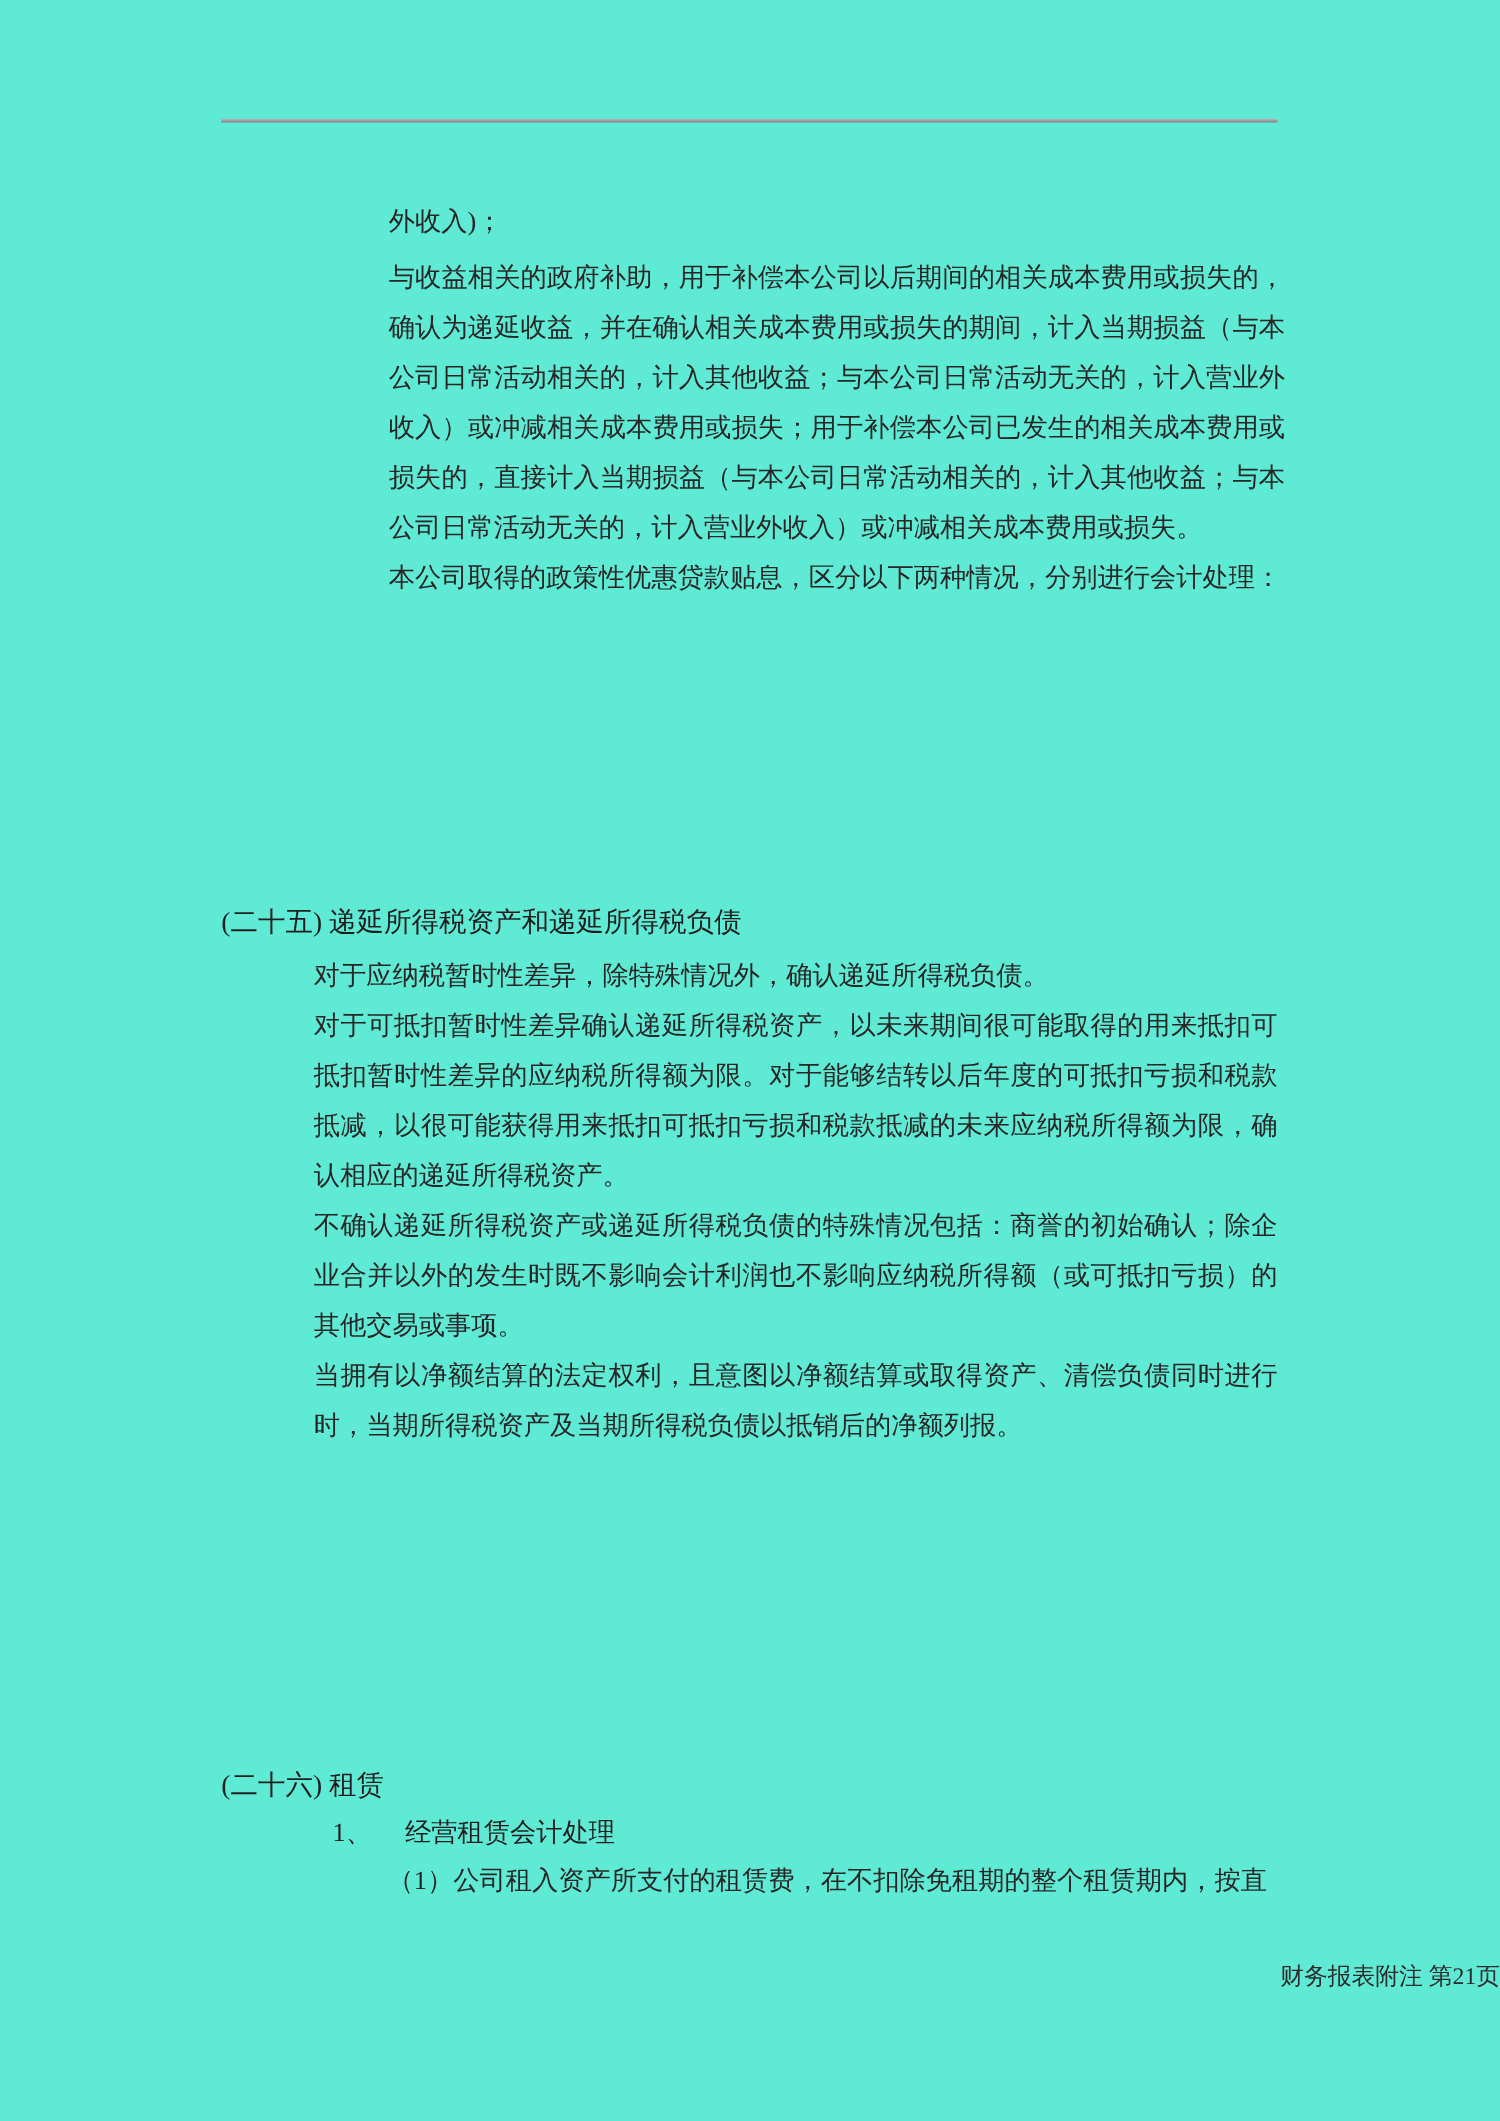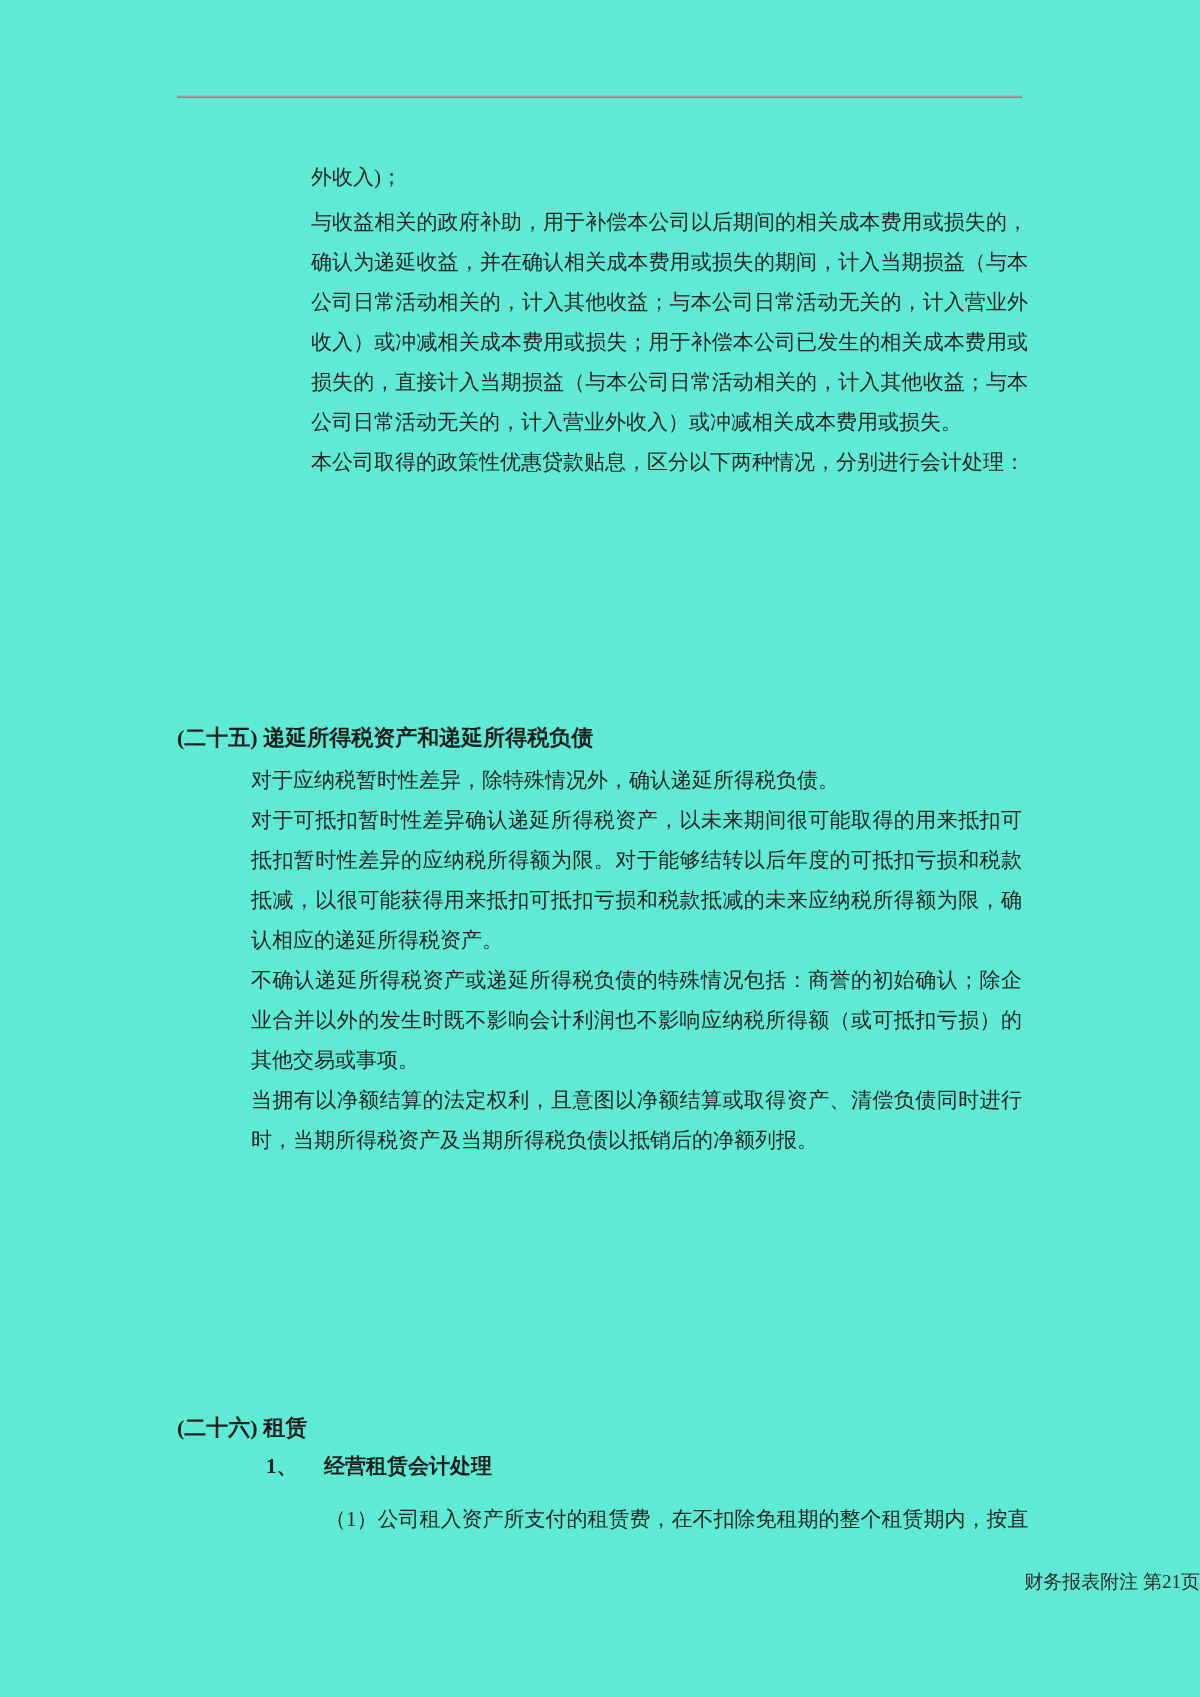--- a/index.html
+++ b/index.html
@@ -37,53 +37,53 @@
     top: 157px;
     left: 311px;
     width: 717px;
   }
   .intro p.pfirst { margin-bottom: 5px; }
   .heading {
     position: absolute;
     left: 177px;
     margin: 0;
     font-size: 22px;
-    font-weight: bold;
+    font-weight: normal;
     line-height: 40px;
     color: #1e1e1e;
     white-space: nowrap;
   }
   .h25 { top: 718px; }
   .body25 {
     position: absolute;
     top: 760px;
     left: 251px;
     width: 771px;
   }
   .h26 { top: 1408px; }
   .sub1 {
     position: absolute;
     top: 1446px;
     left: 266px;
     font-size: 21px;
-    font-weight: bold;
+    font-weight: normal;
     line-height: 40px;
     color: #1e1e1e;
     white-space: nowrap;
   }
   .sub1 .num {
     display: inline-block;
     width: 58px;
   }
   .p26 {
     position: absolute;
     top: 1484px;
     left: 310px;
     width: 716px;
-    margin: 15px;
+    margin: 0;
     font-size: 21px;
     line-height: 40px;
     color: #262626;
     white-space: nowrap;
   }
   .footer {
     position: absolute;
     top: 1568px;
     left: 0;
     width: 1200px;

